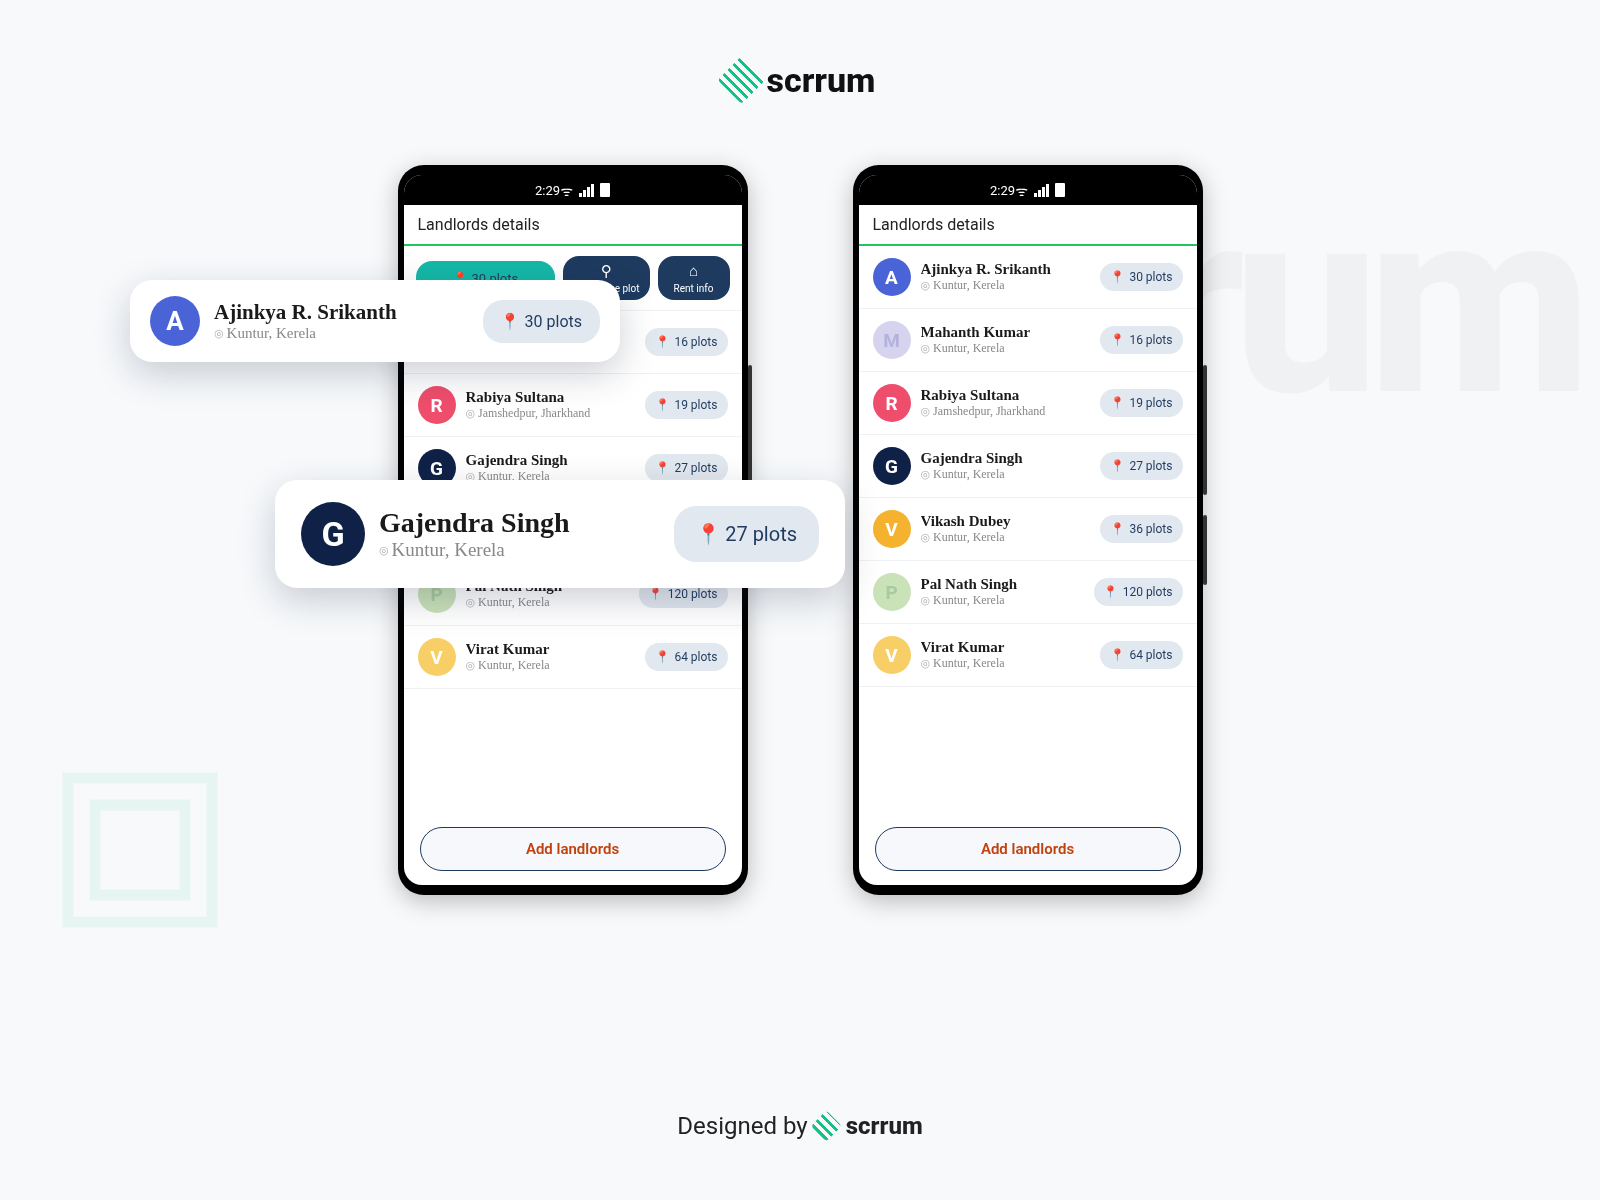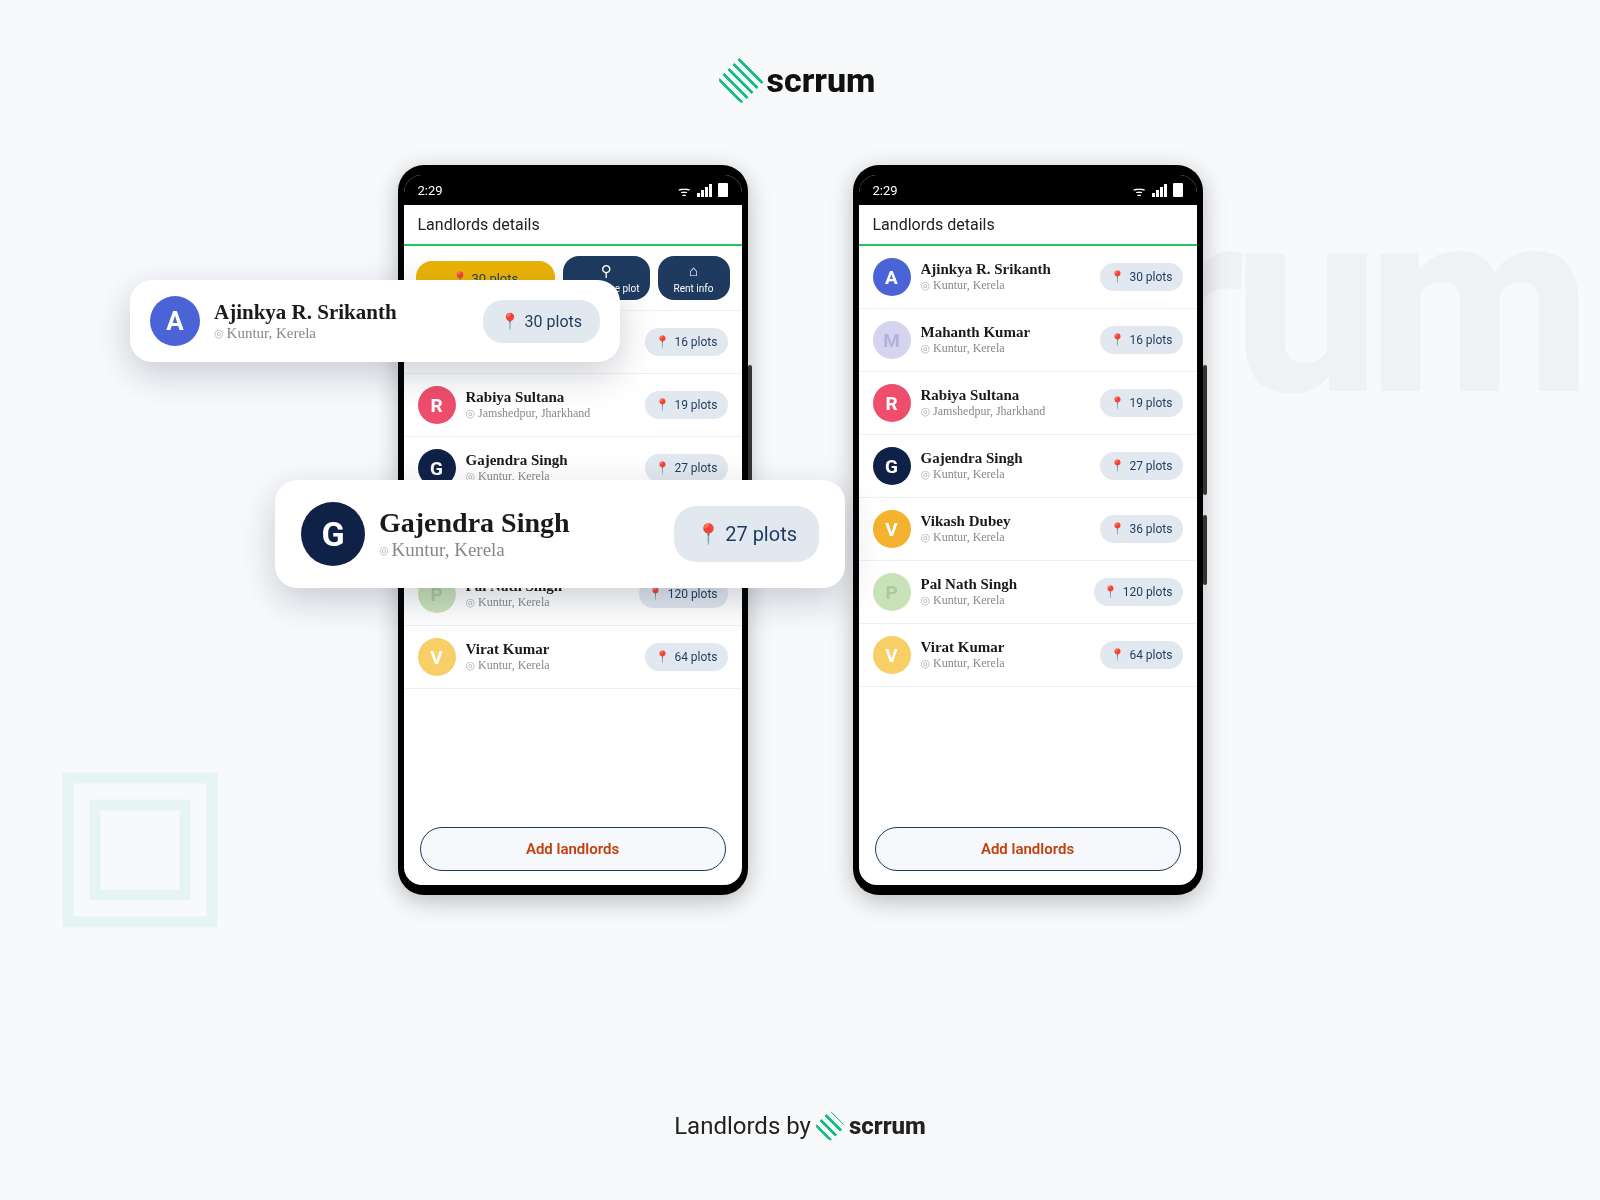--- a/index.html
+++ b/index.html
@@ -34,21 +34,21 @@
 }
 .buttons-right { position:absolute; right:-4px; top:200px; width:4px; height:130px; background:#333; border-radius:2px;}
 .buttons-right2 { position:absolute; right:-4px; top:350px; width:4px; height:70px; background:#333; border-radius:2px;}
 
 .screen {
   width: 100%; height: 100%; background: #fff; border-radius: 18px;
   overflow: hidden; display: flex; flex-direction: column;
 }
 .statusbar {
   background: #000; color: #fff; height: 30px; display: flex; align-items: center;
-  justify-content: space-between; padding: 0 14px; font-size: 13px;
+  justify-content: center; padding: 0 14px; font-size: 13px;
 }
 .sb-icons { display:flex; align-items:center; gap:6px; }
 .sig-bars { display:flex; align-items:flex-end; gap:1px; }
 .sig-bars span{ width:3px; background:#fff; }
 .sig-bars span:nth-child(1){height:4px}
 .sig-bars span:nth-child(2){height:7px}
 .sig-bars span:nth-child(3){height:10px}
 .sig-bars span:nth-child(4){height:13px}
 .batt{ width:10px; height:14px; background:#fff; border-radius:1px;}
 .wifi { font-size:14px; }
@@ -75,21 +75,21 @@
 .info { flex:1; min-width:0;font-family:Liberation Serif, serif; }
 .name { font-size:15px; font-weight:600; color:#1a1a1a; white-space:nowrap; overflow:hidden; text-overflow:ellipsis;}
 .loc { font-size:12px; color:#888; display:flex; align-items:center; gap:3px; white-space:nowrap; overflow:hidden; text-overflow:ellipsis;}
 .pill {
   background:#e2e8ef; border-radius:14px; padding:7px 10px; font-size:12px;
   color:#1e3a5f; display:flex; align-items:center; gap:4px; flex-shrink:0;
 }
 .loc-ico{ font-size:11px; color:#aaa; }
 
 .action-row { display:flex; align-items:center; gap:8px; padding:10px 12px; border-bottom:1px solid #eef1f4;}
-.action-pill { flex:1; background:#eab308; border-radius:16px; padding:10px; font-size:13px; color:#1e3a5f; text-align:center;}
+.action-pill { flex:1; background:#14b8a6; border-radius:16px; padding:10px; font-size:13px; color:#1e3a5f; text-align:center;}
 .action-btn { background:#1e3a5f; color:#fff; border-radius:16px; padding:6px 10px; font-size:10px; display:flex; flex-direction:column; align-items:center; gap:3px; min-width:72px;}
 .action-btn .aicon{font-size:15px}
 
 .add-btn-wrap { padding:14px 16px; }
 .add-btn {
   width:100%; border:1.5px solid #1e3a5f; border-radius:22px; padding:12px;
   background:#f6f8fb; color:#c2410c; font-size:15px; font-weight:600; text-align:center;
 }
 
 .float-card {
@@ -332,16 +332,16 @@
         <span>Kuntur, Kerela</span>
       </div>
   </div>
   <div class="pill bigger">
       <span>📍</span>
       <span>27 plots</span>
     </div>
 </div>
 
 <div class="footer-credit">
-  <span>Landlords by</span>
+  <span>Designed by</span>
   <div class="green-diamond"></div>
   <span class="brand">scrrum</span>
 </div>
 
 </body></html>

